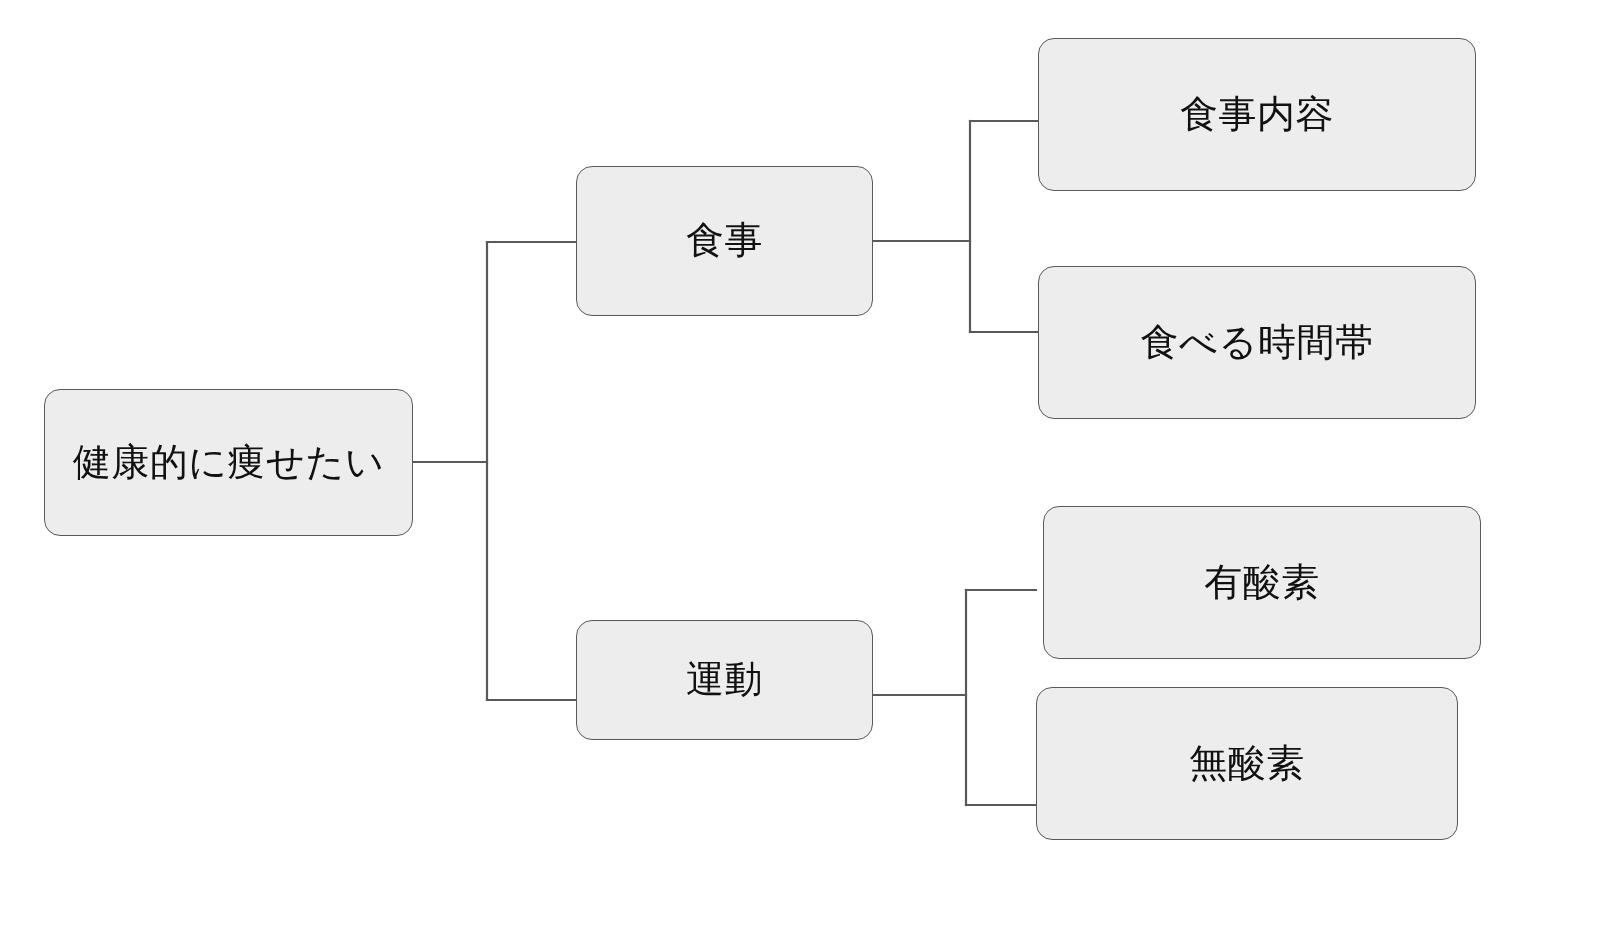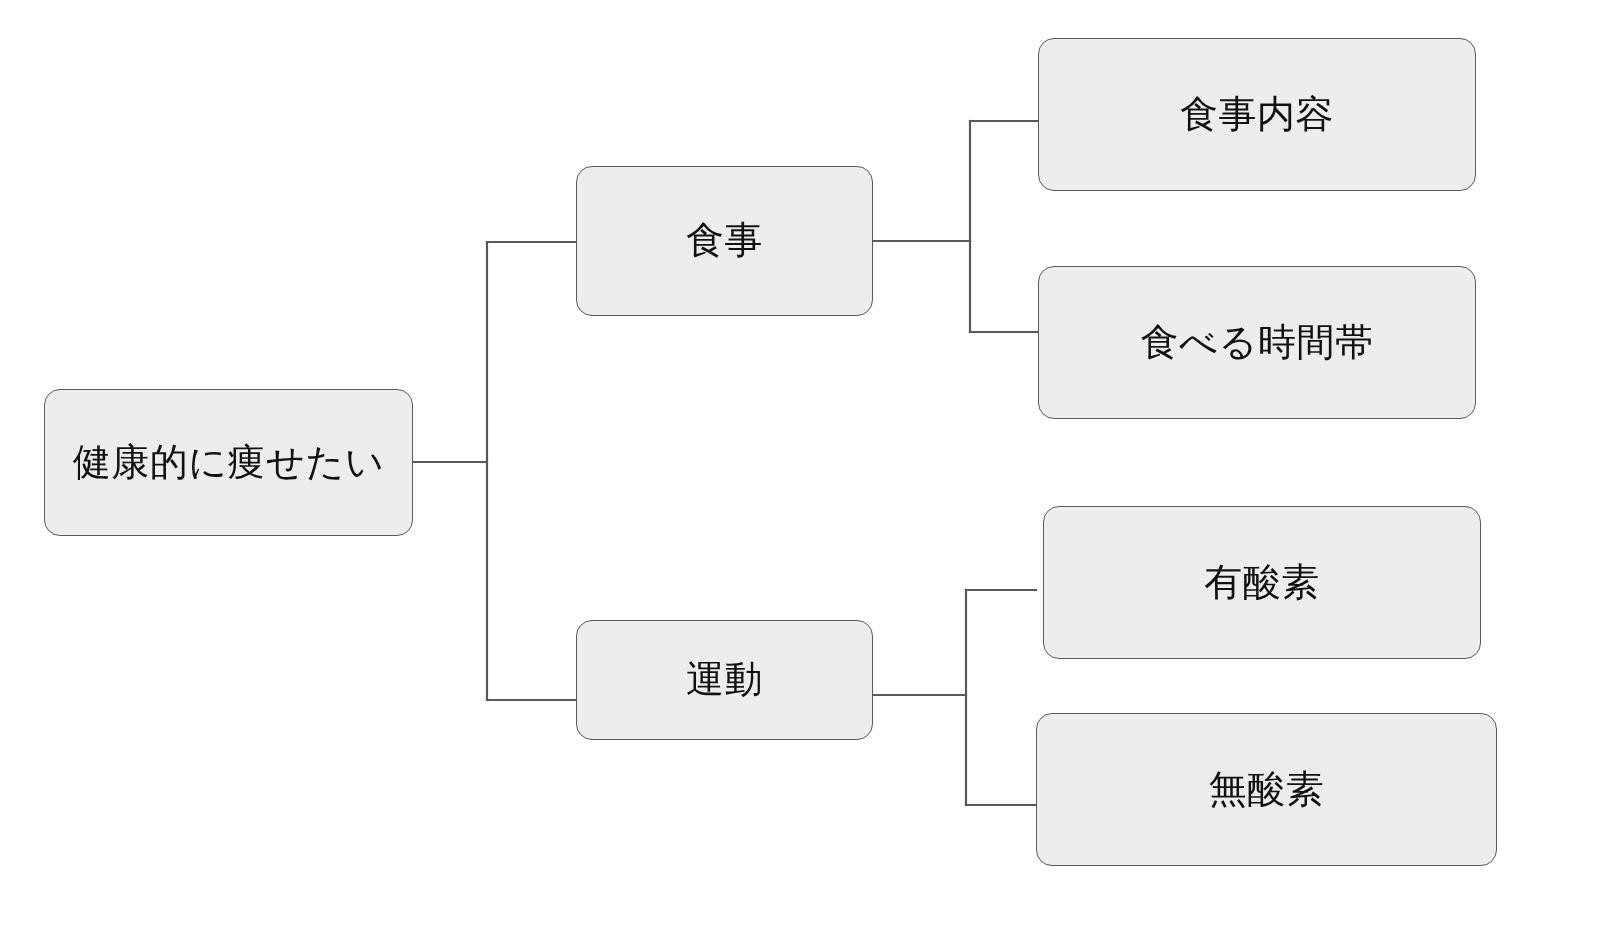--- a/index.html
+++ b/index.html
@@ -81,22 +81,22 @@
   }
   #node-aerobic {
     left: 1036px;
     top: 506px;
     width: 438px;
     height: 153px;
     margin-left: 7px;
   }
   #node-anaerobic {
     left: 1036px;
-    top: 713px;
-    width: 461px;
+    top: 687px;
+    width: 422px;
     height: 153px;
   }
 </style>
 </head>
 <body>
 
 <div id="canvas">
 
   <svg id="connector-layer" width="1600" height="940" viewBox="0 0 1600 940" xmlns="http://www.w3.org/2000/svg">
     <g fill="none" stroke="#595959" stroke-width="2.2" stroke-linecap="square">

